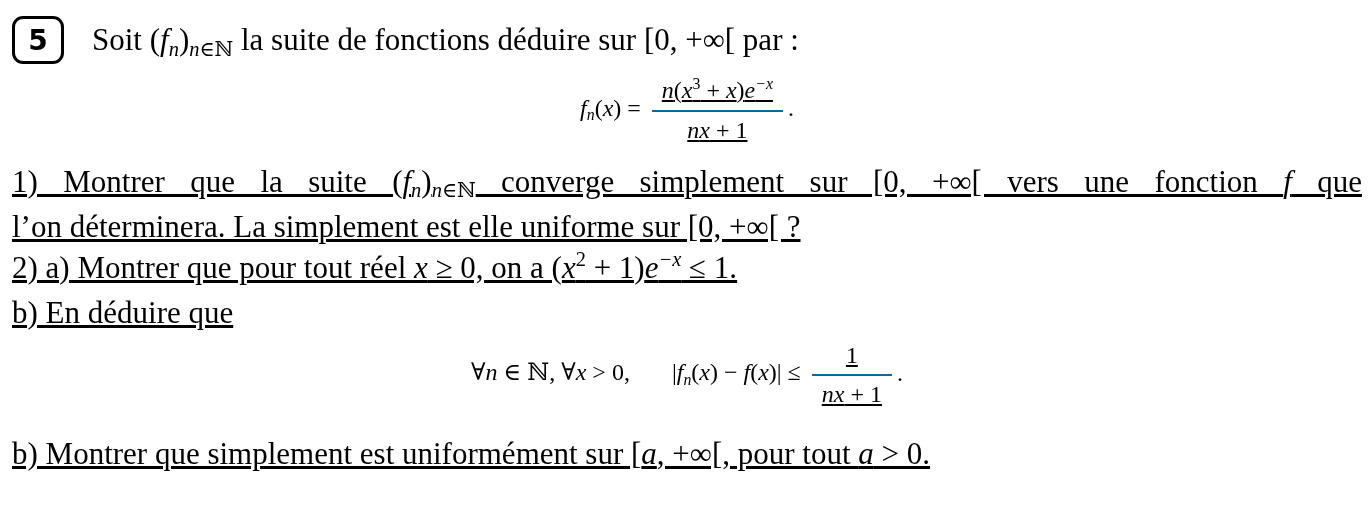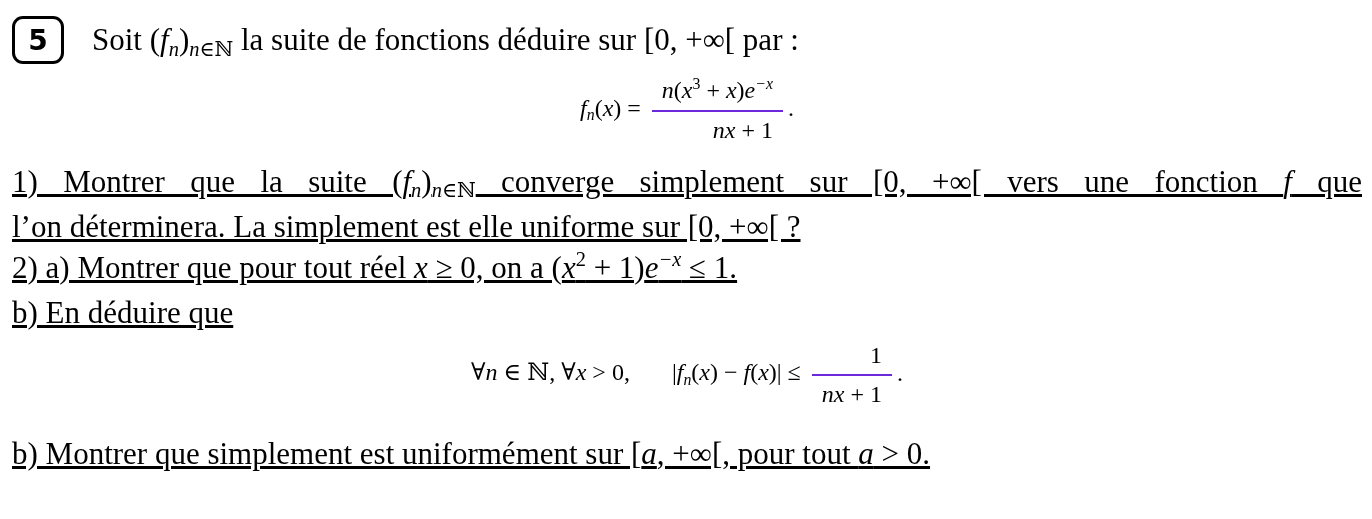--- a/index.html
+++ b/index.html
@@ -14,23 +14,23 @@
     display:flex;align-items:center;justify-content:center;
     width:46px;height:42px;border:3px solid #000;border-radius:11px;
     font-family:"DejaVu Sans","Liberation Sans",sans-serif;
     font-weight:bold;font-size:28px;flex:0 0 auto;
   }
   .para{line-height:41px;text-decoration:underline;}
   .jboth{text-align:justify;text-align-last:justify;}
   .display-math{text-align:center;font-size:24px;line-height:1.2;}
   .dm1{margin:6px 0 16px 0;}
   .dm2{margin:8px 0 24px 0;}
-  .frac{display:inline-block;vertical-align:middle;text-align:right;margin:0 5px;}
+  .frac{display:inline-block;vertical-align:middle;text-align:center;margin:0 5px;text-decoration:underline;}
   .frac .num{display:block;padding:0 10px 5px 10px;}
-  .frac .den{display:block;border-top:2px solid #6d28d9;padding:4px 10px 0 10px;}
+  .frac .den{display:block;border-top:2px solid #0369a1;padding:4px 10px 0 10px;}
   
   .r-i{font-style:italic;}
   .r-sup{font-size:0.66em;position:relative;top:-0.55em;}
   .r-supi{font-size:0.66em;position:relative;top:-0.55em;font-style:italic;}
   .r-sub{font-size:0.66em;position:relative;top:0.28em;}
   .r-subi{font-size:0.66em;position:relative;top:0.28em;font-style:italic;}
   .r-gap{display:inline-block;width:42px;}
 </style>
 </head>
 <body>

